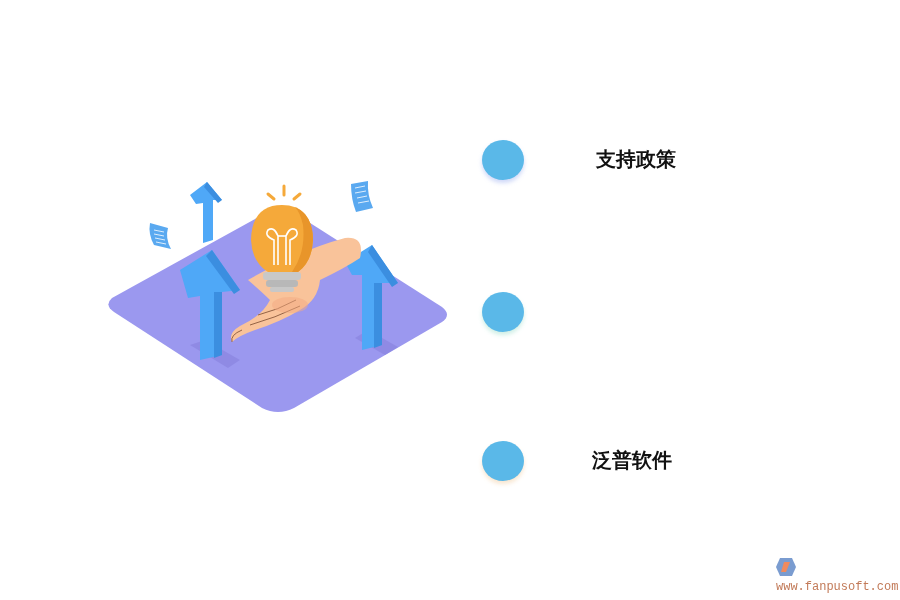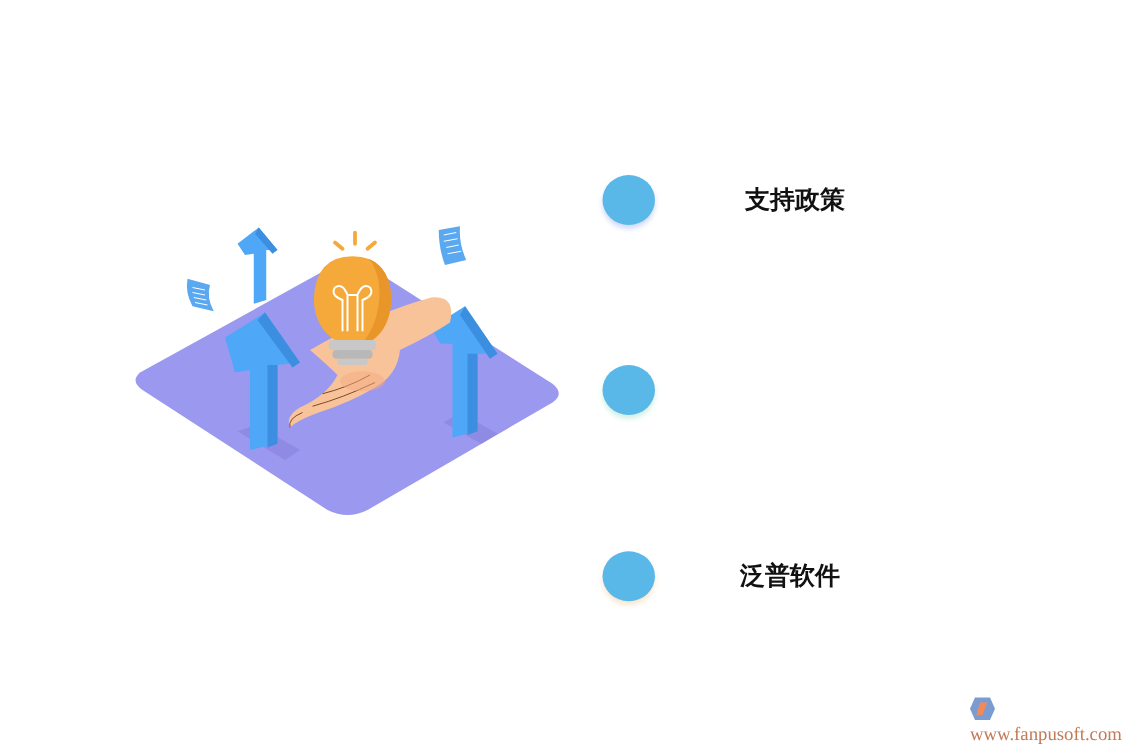--- a/index.html
+++ b/index.html
@@ -9,22 +9,22 @@
   .item { position: absolute; left: 482px; height: 40px; width: 300px; }
   .dot { position: absolute; left: 0; top: 0; width: 42px; height: 40px; border-radius: 50%;
          background: #5ab8e8; }
   .dot.s1 { box-shadow: 0 3px 4px rgba(150,170,240,0.45); }
   .dot.s2 { box-shadow: 0 3px 4px rgba(150,220,200,0.45); }
   .dot.s3 { box-shadow: 0 3px 4px rgba(240,200,150,0.45); }
   .label { position: absolute; top: 6px; font-size: 20px; font-weight: bold; color: #111111;
            white-space: nowrap; }
   .logo { position: absolute; left: 770px; top: 553px; width: 125px; height: 40px; }
   .logo-text { position: absolute; left: 28px; top: 0; font-size: 21px; color: #6b8fc7; letter-spacing: 1px; }
-  .logo-url { position: absolute; left: 6px; top: 27px; font-size: 15px; color: #c27a58;
-              font-family: Liberation Serif, serif; }
+  .logo-url { position: absolute; left: 6px; top: 27px; font-size: 12px; color: #c27a58;
+              font-family: Liberation Mono, monospace; }
   .logo-icon { position: absolute; left: 4px; top: 3px; }
 </style>
 </head>
 <body>
 
 <svg class="illustration" viewBox="0 0 900 600" xmlns="http://www.w3.org/2000/svg">
 
   <g>
     <path d="M112 298 Q104 305 114 312 L262 408 Q278 416 294 408 L442 322 Q452 315 442 307 L296 214 Q280 206 264 214 Z" fill="#9b98ef"></path>
   </g>

